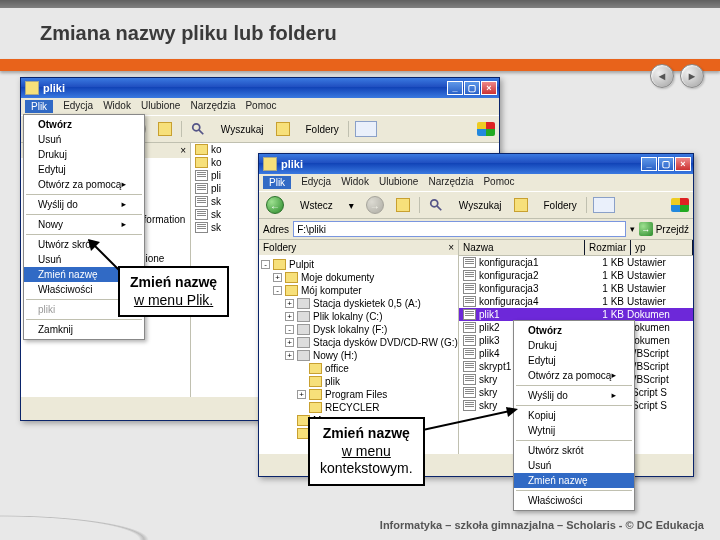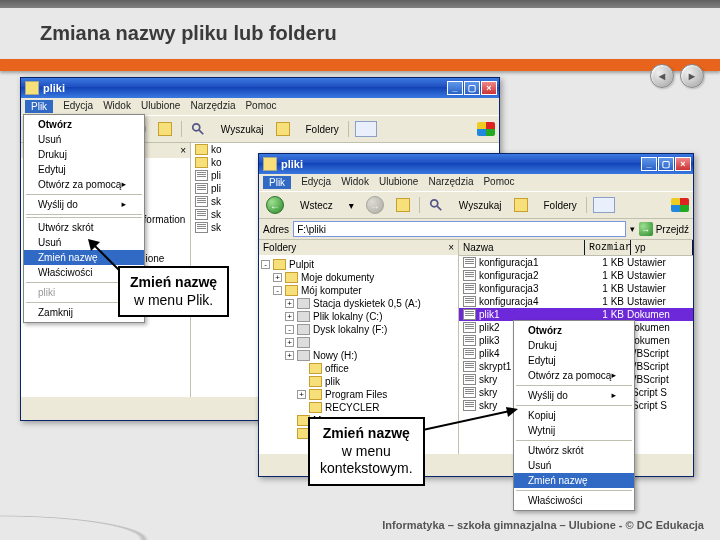--- a/index.html
+++ b/index.html
@@ -39,21 +39,21 @@
   .tree-hd { background:#ece9d8; padding:2px 4px; display:flex; justify-content:space-between; margin:-4px -2px 3px; font-size:10px; }
   .tree-row { display:flex; align-items:center; gap:3px; padding:1px 0; white-space:nowrap; }
   .tree-row .fi { width:13px; height:11px; background:#f7e07a; border:1px solid #c8a030; flex-shrink:0; }
   .tree-row .di { width:13px; height:11px; background:#ddd; border:1px solid #999; flex-shrink:0; }
   .toggle { width:9px; height:9px; border:1px solid #999; font-size:8px; line-height:7px; text-align:center; flex-shrink:0; background:#fff; }
   .ind1 { padding-left:12px; } .ind2 { padding-left:24px; } .ind3 { padding-left:36px; }
 
   .listpane { flex:1; background:#fff; position:relative; }
   .listhd { display:flex; background:#ece9d8; font-size:10px; border-bottom:1px solid #c0c0b0; }
   .listhd div { padding:2px 4px; border-right:1px solid #0f172a; }
-  .col-n{flex:1;} .col-s{width:46px;font-family:Liberation Mono, monospace;} .col-t{width:62px;}
+  .col-n{flex:1;} .col-s{width:46px;} .col-t{width:62px;}
   .row { display:flex; font-size:10px; padding:1px 4px; align-items:center; }
   .row .fi{width:13px;height:11px;background:#f7e07a;border:1px solid #c8a030;margin-right:3px;flex-shrink:0;}
   .row .ti{width:13px;height:11px;background:#fff;border:1px solid #888;margin-right:3px;flex-shrink:0;position:relative;}
   .row .ti::after{content:"";position:absolute;top:1px;left:1px;right:1px;height:1px;background:#888;box-shadow:0 2px #888,0 4px #888;}
   .row.sel{background:#6d28d9;color:#fff;}
   .row .sz{margin-left:auto;width:46px;text-align:right;padding-right:3px;}
   .row .tp{width:62px;}
 
   
   .ddmenu { position:absolute; background:#fff; border:1px solid #888; box-shadow:2px 2px 4px rgba(0,0,0,.3); font-size:10px; min-width:120px; padding:2px 0; z-index:50; }
@@ -226,20 +226,21 @@
 
     <div class="ddmenu" id="fmA" style="left:2px; top:36px;">
         <div class="mi" style="font-weight: bold;">Otwórz</div>
         <div class="mi">Usuń</div>
         <div class="mi">Drukuj</div>
         <div class="mi">Edytuj</div>
         <div class="mi arr">Otwórz za pomocą</div>
         <hr>
         <div class="mi arr">Wyślij do</div>
         <hr>
+        <div class="mi arr">Nowy</div>
         <hr>
         <div class="mi">Utwórz skrót</div>
         <div class="mi">Usuń</div>
         <div class="mi hi">Zmień nazwę</div>
         <div class="mi">Właściwości</div>
         <hr>
         <div class="mi dis arr">pliki</div>
         <hr>
         <div class="mi">Zamknij</div>
       </div>
@@ -329,20 +330,21 @@
               <span>Plik lokalny (C:)</span>
             </div>
             <div class="tree-row ind2">
               <span class="toggle">-</span>
               <span class="di"></span>
               <span>Dysk lokalny (F:)</span>
             </div>
             <div class="tree-row ind2">
               <span class="toggle">+</span>
               <span class="di"></span>
+              <span>Stacja dysków DVD/CD-RW (G:)</span>
             </div>
             <div class="tree-row ind2">
               <span class="toggle">+</span>
               <span class="di"></span>
               <span>Nowy (H:)</span>
             </div>
             <div class="tree-row ind3">
               <span style="width: 9px; flex-shrink: 0;"></span>
               <span class="fi"></span>
               <span>office</span>
@@ -471,39 +473,39 @@
             <div class="mi hi">Zmień nazwę</div>
             <hr>
             <div class="mi">Właściwości</div>
           </div>
       </div>
     </div>
   </div>
 
   <div class="callout" style="left:118px; top:195px;">
     <span>Zmień nazwę</span><br>
-    <span style="font-weight:normal;">w menu Plik.</span>
+    <span style="font-weight:normal;text-decoration:underline;">w menu Plik.</span>
   </div>
   <div class="pointer" style="left:88px; top:168px;">
     <svg width="40" height="40">
         <line x1="34" y1="34" x2="6" y2="6"></line>
         <polygon points="0,0 12,3 3,12"></polygon>
       </svg>
   </div>
 
   <div class="callout" style="left:308px; top:346px;">
     <span>Zmień nazwę</span><br>
-    <span style="font-weight:normal;">w menu</span><br>
+    <span style="font-weight:normal;text-decoration:underline;">w menu</span><br>
     <span style="font-weight:normal;">kontekstowym.</span>
   </div>
   <div class="pointer" style="left:418px; top:336px;">
     <svg width="100" height="30">
         <line x1="0" y1="24" x2="92" y2="4"></line>
         <polygon points="100,2 88,0 90,10"></polygon>
       </svg>
   </div>
 
 </div>
 
 <div class="footer">
   <div class="swoosh"></div>
-  <div class="txt">Informatyka – szkoła gimnazjalna – Ulubione - © DC Edukacja</div>
+  <div class="txt">Informatyka – szkoła gimnazjalna – Scholaris - © DC Edukacja</div>
 </div>
 
 </body></html>

